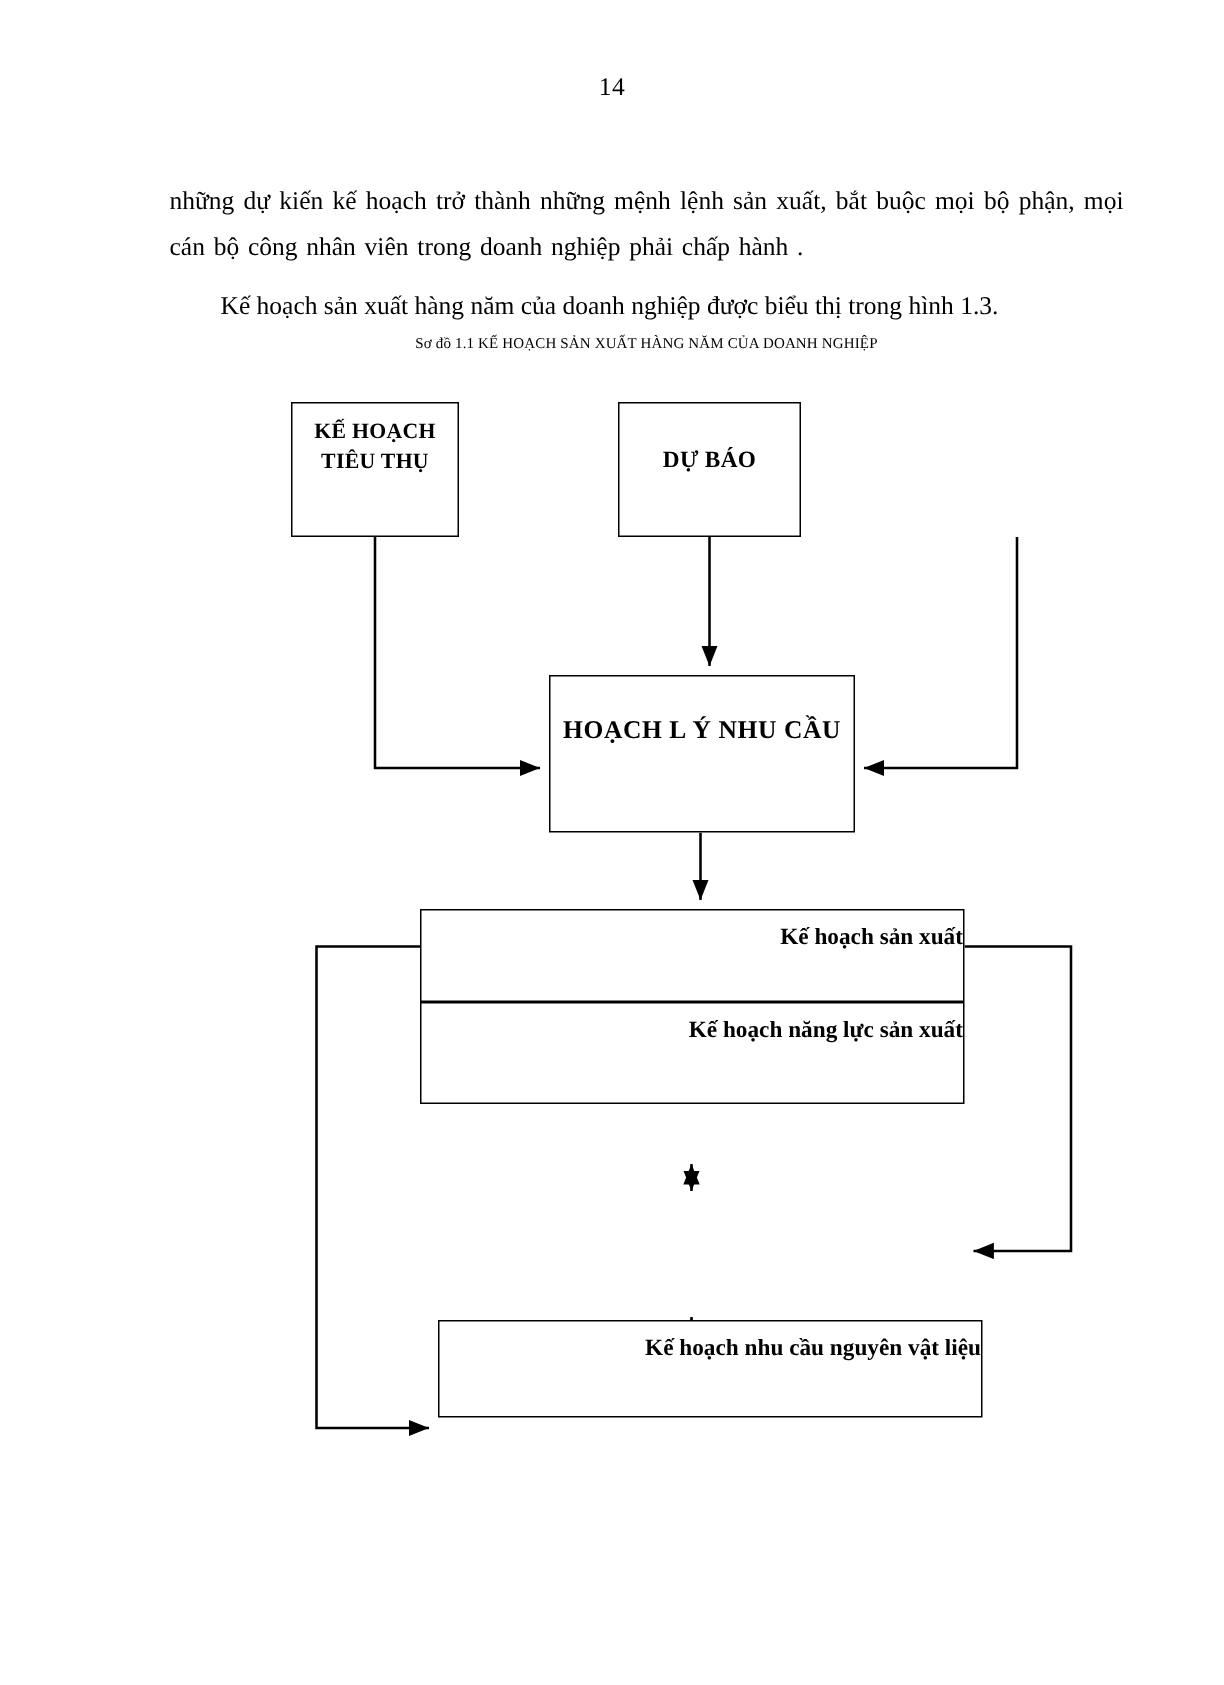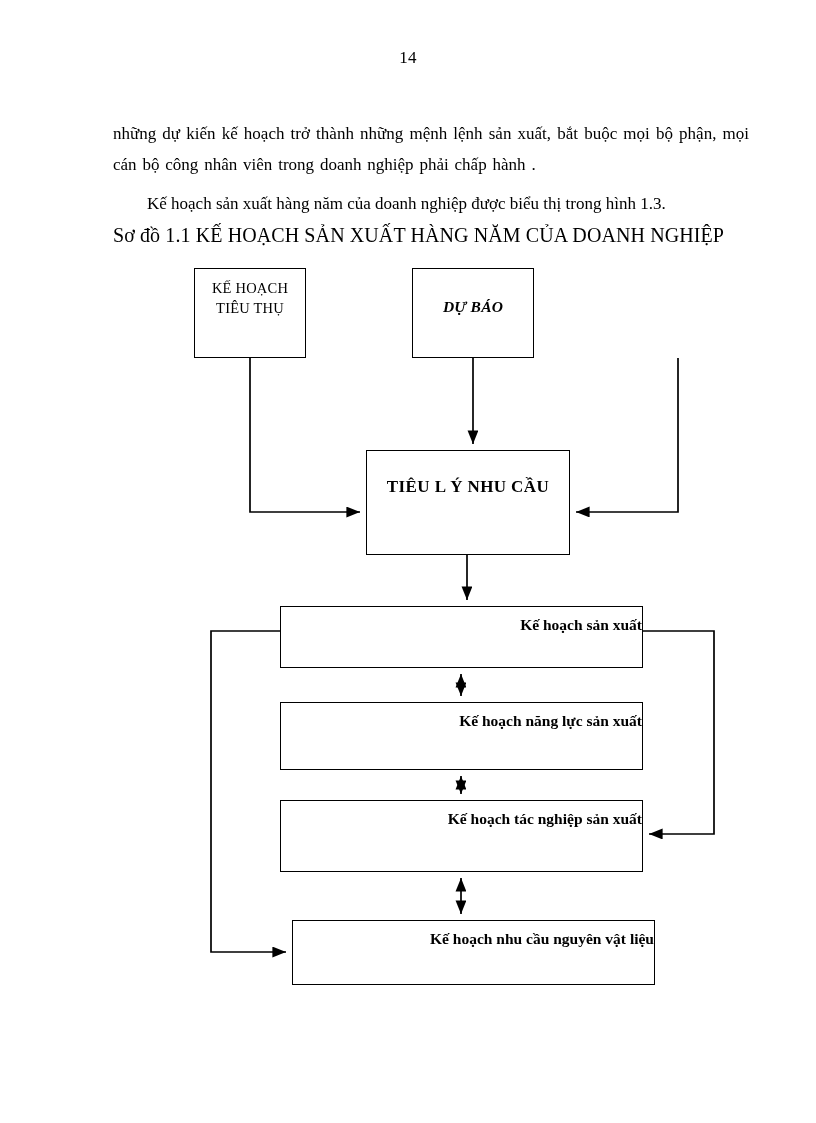--- a/index.html
+++ b/index.html
@@ -45,21 +45,22 @@
   .para-indent {
     top: 188px;
     text-indent: 34px;
     text-align: left;
   }
   .diagram-title {
     position: absolute;
     top: 224px;
     left: 113px;
     width: 636px;
-    font-size: 20px;
+    text-align: center;
+    font-size: 10px;
     letter-spacing: 0.1px;
   }
 
   
   #diagram {
     position: absolute;
     left: 0;
     top: 0;
     width: 816px;
     height: 1123px;
@@ -81,22 +82,22 @@
     width: 112px;
     height: 90px;
     top: 268px;
   }
   .node-top .node-label {
     padding-top: 9px;
     font-size: 14.5px;
     line-height: 20px;
     letter-spacing: 0.2px;
   }
-  #node-tieu-thu  { left: 194px; }
-  #node-du-bao    { left: 412px; width: 122px; font-style: italic; }
+  #node-tieu-thu  { left: 194px; font-weight: bold; }
+  #node-du-bao    { left: 412px; width: 122px; }
   #node-du-bao .node-label {
     padding-top: 28px;
     font-weight: bold;
     font-size: 15.5px;
   }
   #node-hop-dong  { left: 618px; width: 120px; }
 
   #node-quan-ly {
     left: 366px;
     top: 450px;
@@ -114,23 +115,23 @@
     left: 280px;
     width: 363px;
     text-align: right;
   }
   .node-wide .node-label {
     padding-top: 9px;
     font-weight: bold;
     font-size: 15.5px;
   }
   #node-ke-hoach-sx      { top: 606px; height: 62px; }
-  #node-nang-luc         { top: 702px; height: 68px; padding-left: 32px; }
+  #node-nang-luc         { top: 668px; height: 68px; padding-left: 32px; }
   #node-tac-nghiep       { top: 800px; height: 72px; }
-  #node-nguyen-vat-lieu  { top: 920px; height: 65px; left: 292px; width: 363px; }
+  #node-nguyen-vat-lieu  { top: 880px; height: 65px; left: 292px; width: 363px; }
 
   svg.connectors {
     position: absolute;
     left: 0;
     top: 0;
     width: 816px;
     height: 1123px;
     pointer-events: none;
   }
 </style>
@@ -184,33 +185,30 @@
     <div class="node node-top" id="node-tieu-thu">
       <span class="node-label">KẾ HOẠCH<br>TIÊU THỤ</span>
     </div>
 
     <div class="node node-top" id="node-du-bao">
       <span class="node-label">DỰ BÁO</span>
     </div>
 
 
     <div class="node" id="node-quan-ly">
-      <span class="node-label">TIÊU L Ý NHU CẦU</span>
+      <span class="node-label">HOẠCH L Ý NHU CẦU</span>
     </div>
 
     <div class="node node-wide" id="node-ke-hoach-sx">
       <span class="node-label">Kế hoạch sản xuất</span>
     </div>
 
     <div class="node node-wide" id="node-nang-luc">
       <span class="node-label">Kế hoạch năng lực sản xuất</span>
     </div>
 
-    <div class="node node-wide" id="node-tac-nghiep">
-      <span class="node-label">Kế hoạch tác nghiệp sản xuất</span>
-    </div>
 
     <div class="node node-wide" id="node-nguyen-vat-lieu">
       <span class="node-label">Kế hoạch nhu cầu nguyên vật liệu</span>
     </div>
 
   </div>
 </div>
 
 </body></html>

